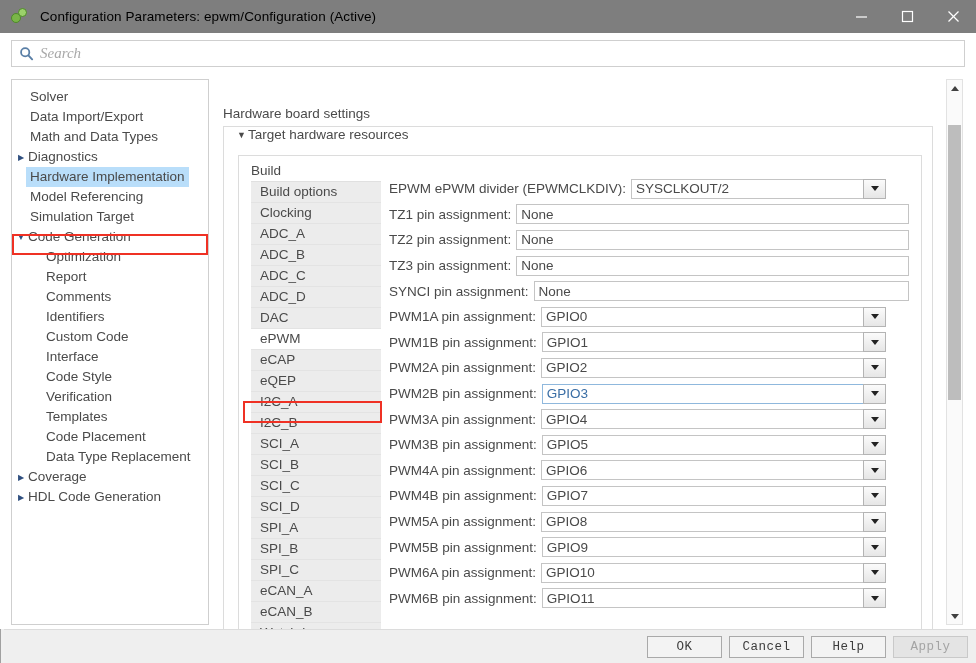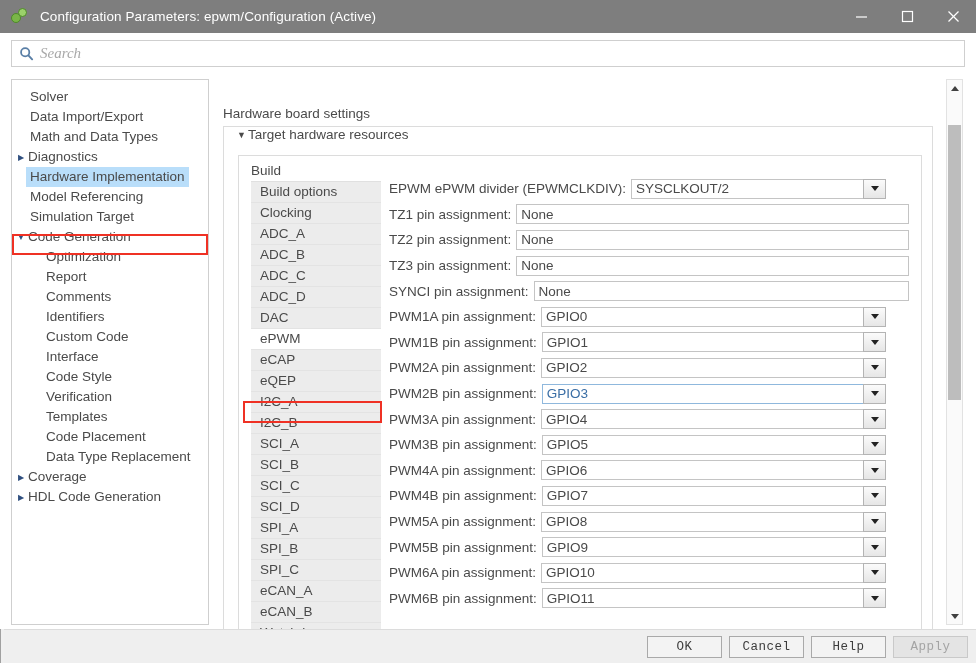--- a/index.html
+++ b/index.html
@@ -13,21 +13,21 @@
 
   
   .titlebar{
     position:absolute;left:0;top:0;width:976px;height:33px;
     background:#7e7e7e;display:flex;align-items:center;
   }
   .title-icon{width:22px;height:22px;margin-left:10px;margin-right:8px;position:relative;flex:none;}
   .title-icon .c1,.title-icon .c2{position:absolute;border-radius:50%;}
   .title-icon .c1{width:10px;height:10px;left:1px;top:7px;background:#7ab648;border:1.5px solid #4e8a2a;box-sizing:border-box;}
   .title-icon .c2{width:9px;height:9px;left:8px;top:2px;background:#9bd16a;border:1.5px solid #4e8a2a;box-sizing:border-box;}
-  .title-text{color:#ffffff;font-size:13.5px;letter-spacing:.1px;white-space:nowrap;}
+  .title-text{color:#000000;font-size:13.5px;letter-spacing:.1px;white-space:nowrap;}
   .win-ctrls{position:absolute;right:0;top:0;height:33px;display:flex;}
   .win-btn{width:46px;height:33px;display:flex;align-items:center;justify-content:center;}
   .win-btn svg{display:block;}
 
   
   .searchwrap{
     position:absolute;left:0;top:33px;width:976px;height:41px;background:#ffffff;
   }
   .searchbox{
     position:absolute;left:11px;top:7px;width:954px;height:27px;

